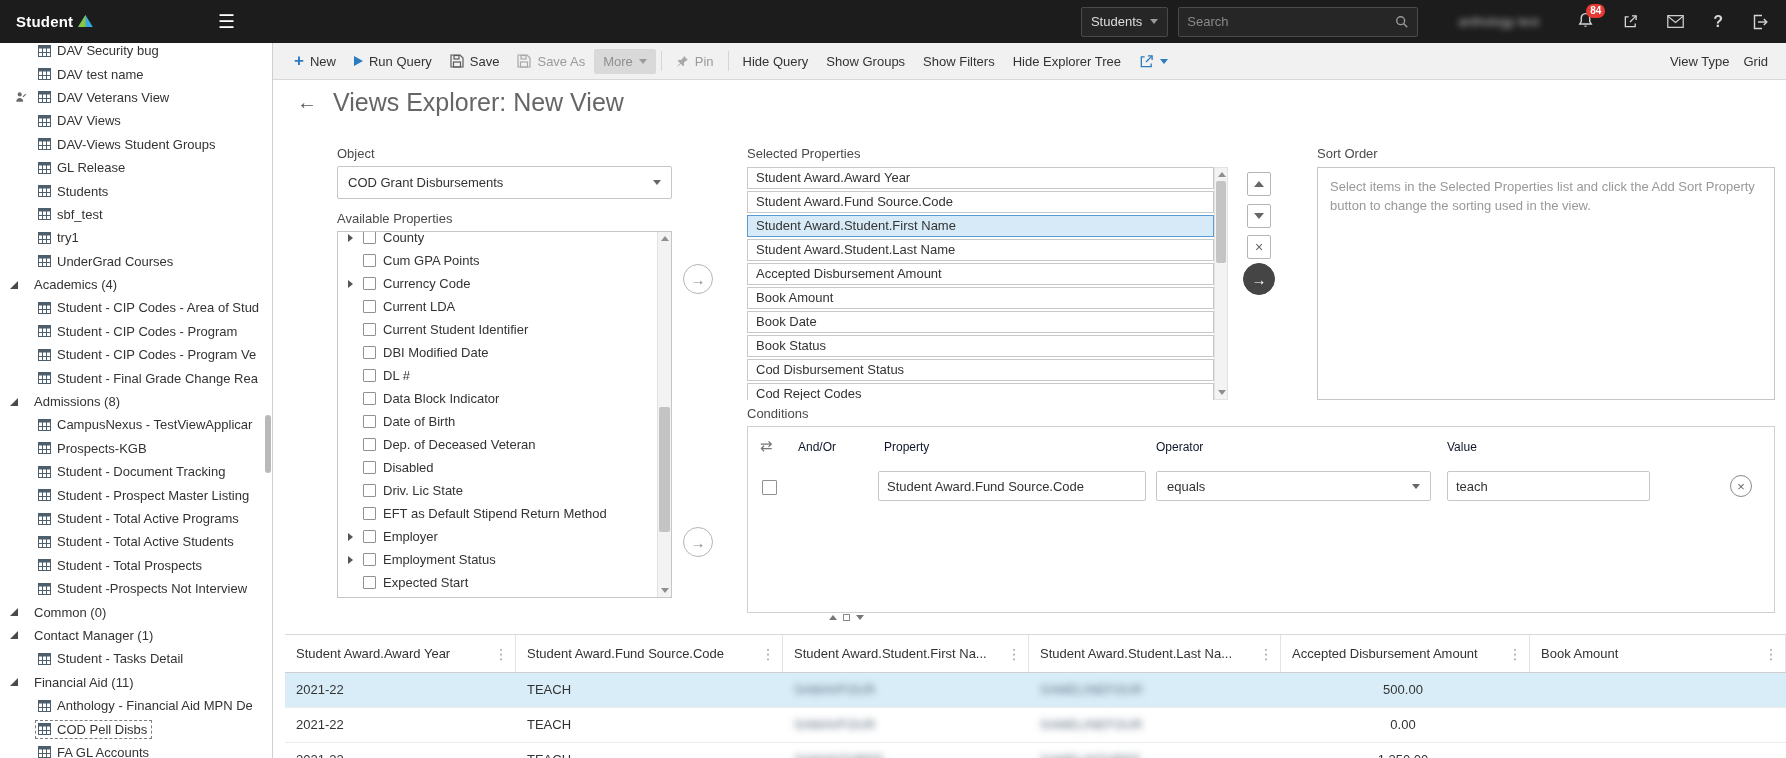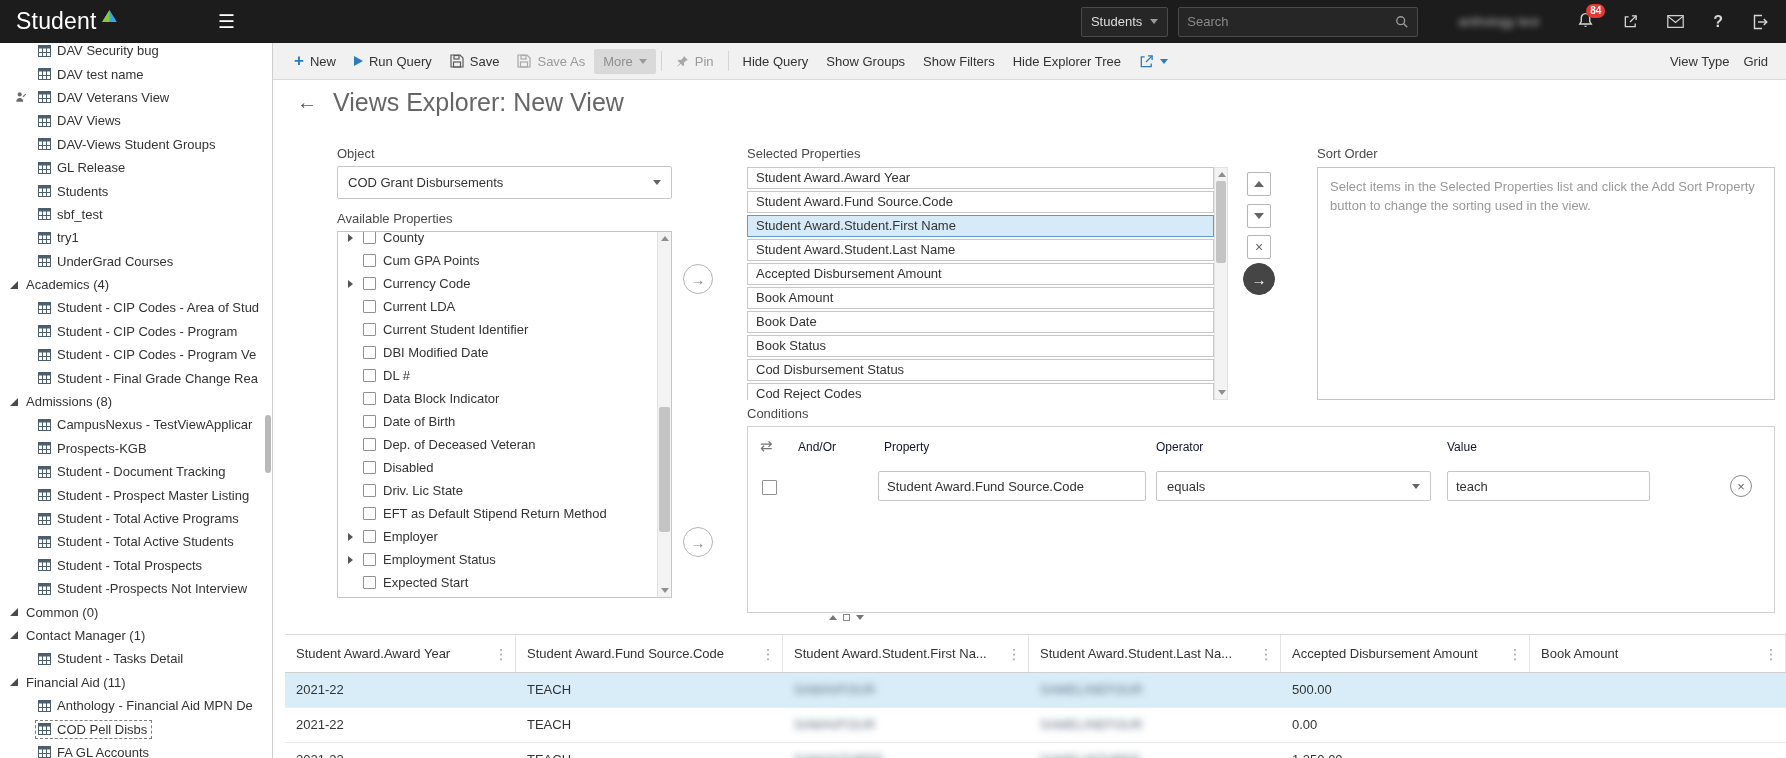--- a/index.html
+++ b/index.html
@@ -3,21 +3,21 @@
 <meta charset="utf-8">
 <style>
   * { box-sizing:border-box; margin:0; padding:0; }
   html,body { width:1786px; height:758px; overflow:hidden; background:#fff;
     font-family:"Liberation Sans", sans-serif; font-size:13px; color:#2e2e2e; }
 
   
   .topbar { position:absolute; left:0; top:0; width:1786px; height:43px; background:#1c1c1c;
     display:flex; align-items:center; }
   .logo { width:200px; display:flex; align-items:flex-start; gap:5px; padding-left:16px; }
-  .logo .txt { color:#fff; font-size:23px; font-weight:normal; letter-spacing:.2px; }
+  .logo .txt { color:#fff; font-size:15px; font-weight:bold; letter-spacing:.2px; }
   .logo svg { margin-top:2px; }
   .hamburger { color:#fff; font-size:19px; margin-left:18px; cursor:pointer; }
   .tb-right { margin-left:auto; display:flex; align-items:center; padding-right:18px; }
   .scope-select { height:30px; background:#262626; border:1px solid #4a4a4a; border-radius:2px;
     color:#ddd; display:flex; align-items:center; gap:8px; padding:0 9px; }
   .search-box { width:240px; height:30px; background:#262626; border:1px solid #4a4a4a; border-radius:2px;
     margin-left:10px; display:flex; align-items:center; padding:0 8px;gap:20px; }
   .search-box input { flex:1; background:transparent; border:none; outline:none; color:#cfcfcf; font:inherit; }
   .search-box input::placeholder { color:#8a8a8a; }
   .user-name { margin-left:40px; max-width:95px; overflow:hidden; white-space:nowrap;
@@ -30,21 +30,21 @@
   .caret-dn { width:0; height:0; border-left:4px solid transparent; border-right:4px solid transparent;
     border-top:5px solid #9a9a9a; display:inline-block; }
 
   
   .sidebar { position:absolute; left:0; top:43px; width:273px; bottom:0; background:#fff;
     border-right:1px solid #cfcfcf; overflow:hidden; }
   .tree { position:absolute; left:0; top:-4px; right:6px; }
   .tree-row { height:23.4px; display:flex; align-items:center; white-space:nowrap; overflow:hidden;
     color:#333; position:relative; cursor:pointer; }
   .tree-row.leaf { padding-left:38px; }
-  .tree-row.category { padding-left:10px; }
+  .tree-row.category { padding-left:10px;gap:8px; }
   .cat-tri { width:0; height:0; border-left:8px solid transparent; border-bottom:8px solid #4a4a4a;
     margin-right:8px; flex:none; }
   .row-inner { display:flex; align-items:center; }
   .tree-row .table-icon { margin-right:6px; flex:none; display:flex; }
   .tree-row .shared-icon { display:none; }
   .tree-row.shared .shared-icon { display:flex; position:absolute; left:15px; top:5px; }
   .tree-row.selected .row-inner { border:1px dashed #7d7d7d; padding:1px 4px 1px 2px; margin-left:-3px; }
   .sb-scroll { position:absolute; right:1px; top:372px; width:6px; height:58px; background:#b9b9b9; border-radius:3px; }
 
   
@@ -139,21 +139,21 @@
 
   
   .grid { position:absolute; left:12px; right:0; top:554px; bottom:0; border-top:1px solid #d9d9d9; overflow:hidden; }
   .ghrow { display:flex; height:38px; border-bottom:1px solid #cfcfcf; background:#fff; }
   .ghead { position:relative; display:flex; align-items:center; padding:0 26px 0 11px;
     border-right:1px solid #e3e3e3; color:#333; white-space:nowrap; overflow:hidden; cursor:pointer; }
   .col-menu { position:absolute; right:7px; color:#9a9a9a; font-size:14px; cursor:pointer; }
   .grow { display:flex; height:35px; border-bottom:1px solid #ececec; background:#fff; }
   .grow.selected { background:#d9edf8; }
   .gcell { padding:0 11px; line-height:34px; white-space:nowrap; overflow:hidden; color:#333; }
-  .gcell.num { text-align:left; padding-right:16px; }
+  .gcell.num { text-align:center; padding-right:16px; }
   .c0{width:231px}.c1{width:267px}.c2{width:246px}.c3{width:252px}.c4{width:249px}.c5{width:256px}
   .blur { filter:blur(3.5px); color:#5b6c7e; }
   .lbl { white-space:nowrap; }
 </style>
 </head>
 <body>
 
 <div class="topbar">
   <div class="logo">
     <span class="txt">Student</span>

